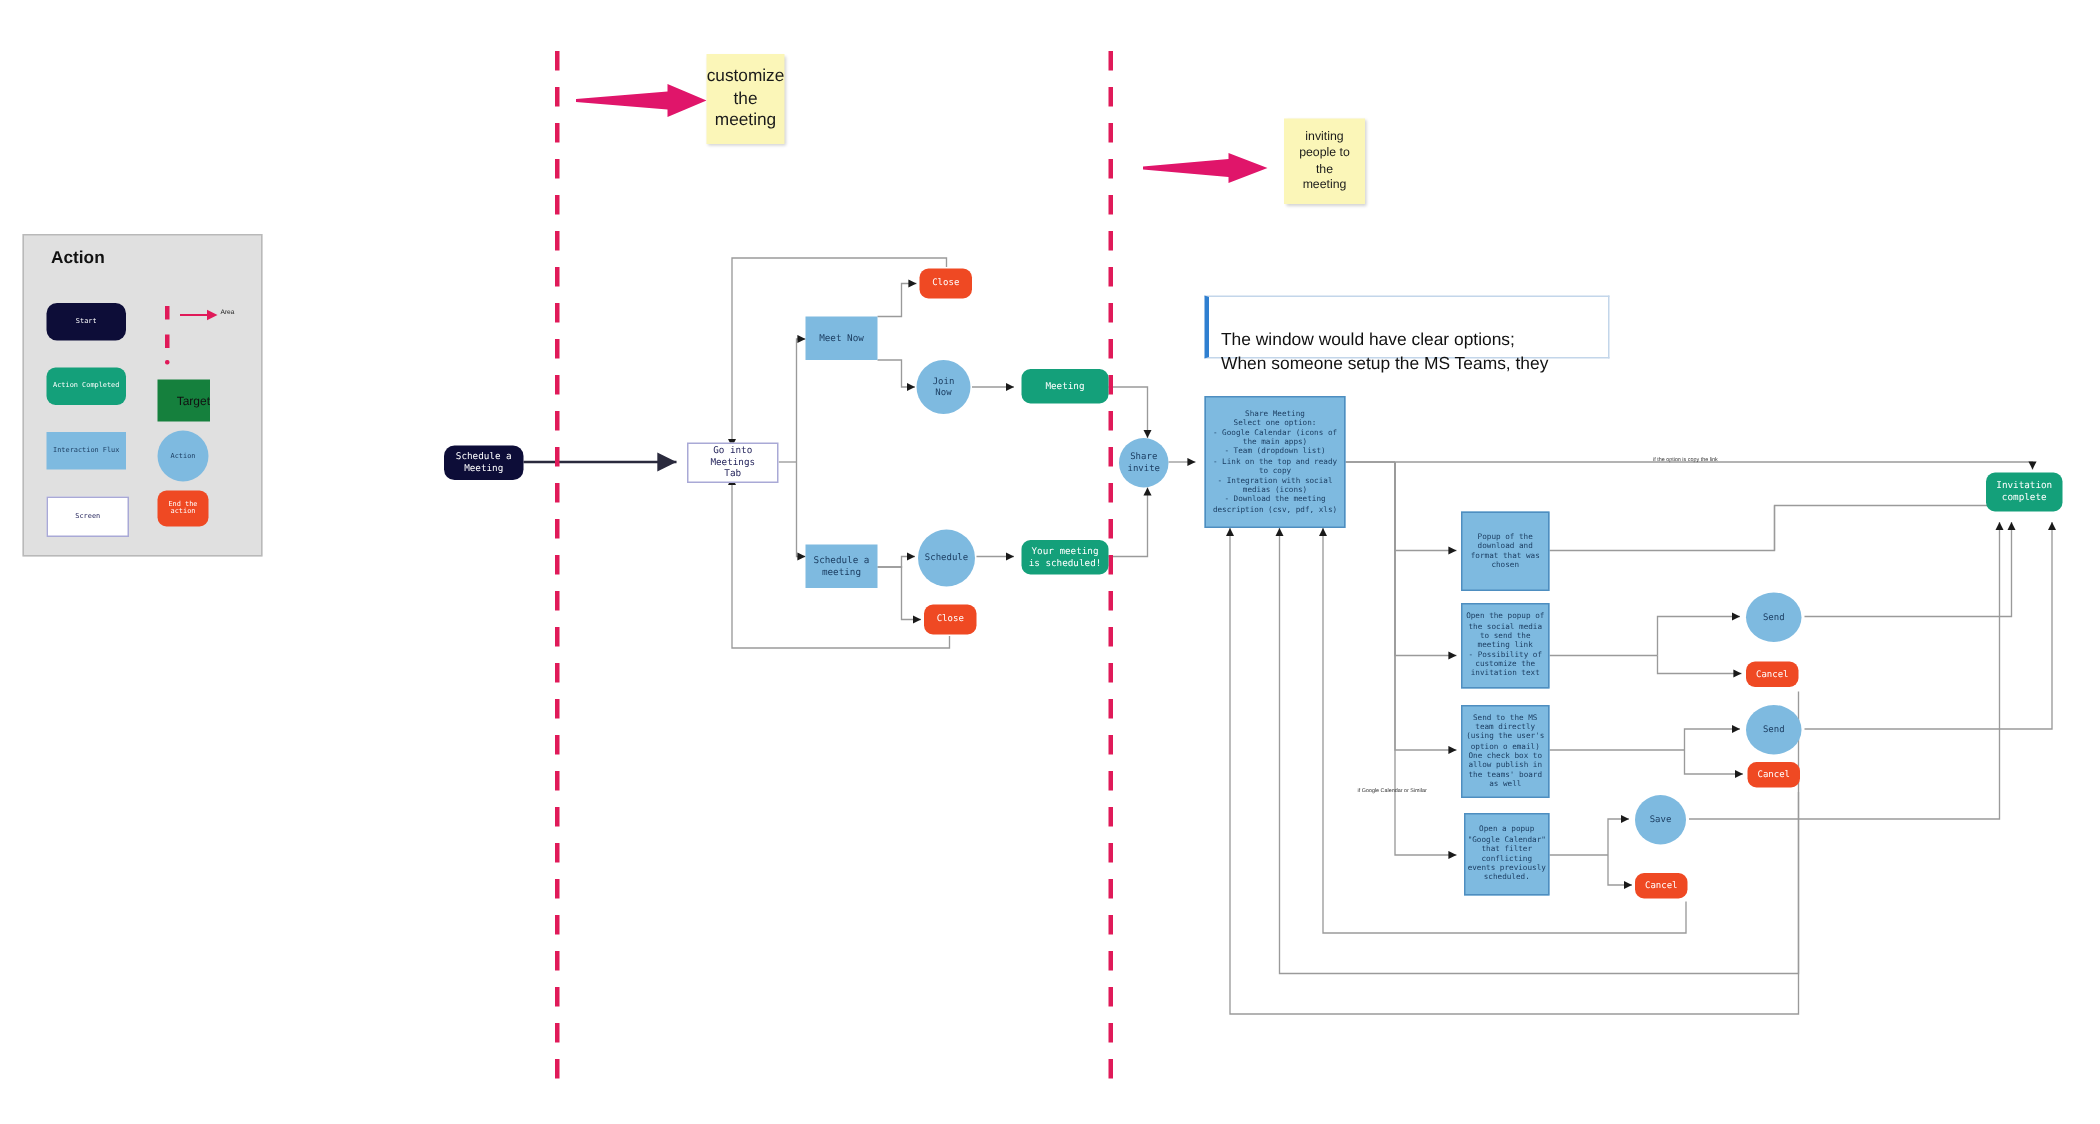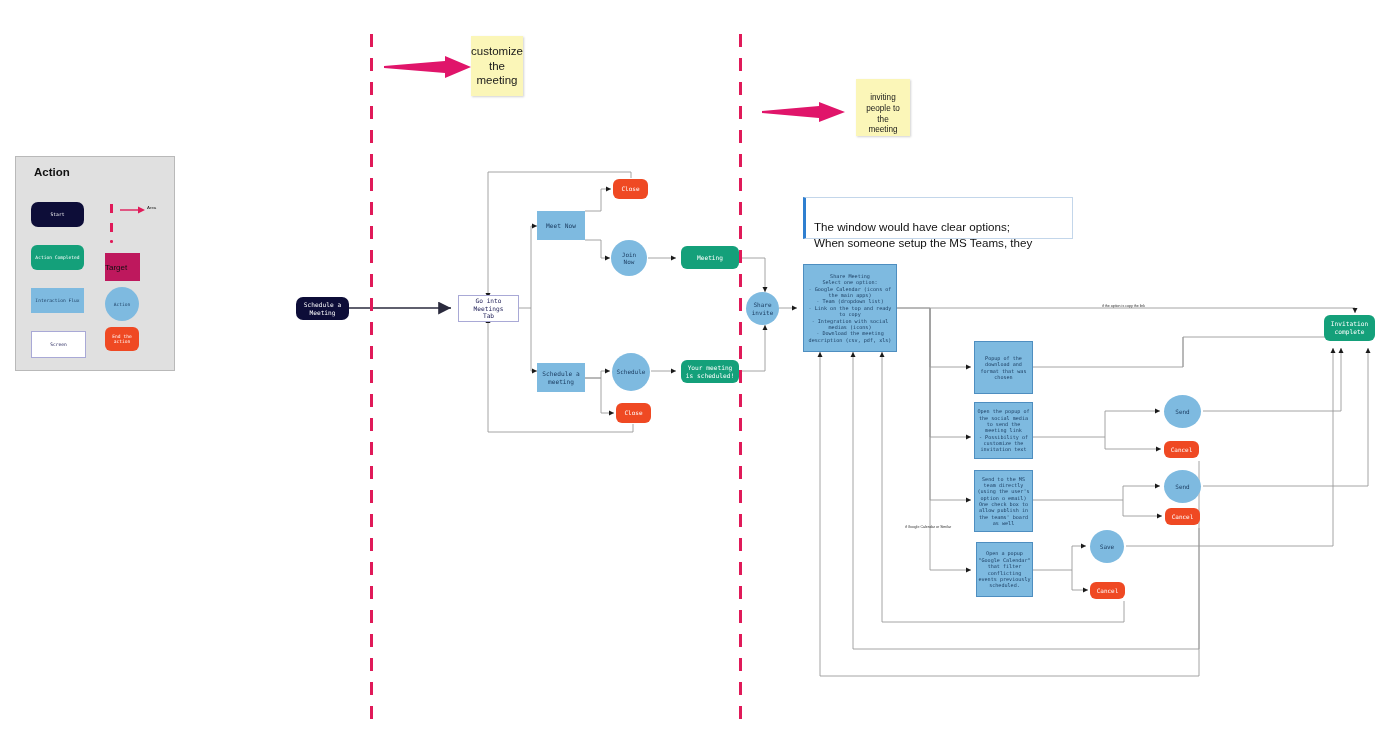--- a/index.html
+++ b/index.html
@@ -30,35 +30,35 @@
     position:absolute;left:15px;top:156px;width:158px;height:213px;
     background:#e0e0e0;border:1px solid #b9b9b9;
   }
   #legend .lg-title{
     position:absolute;left:18px;top:9px;font-size:11.5px;font-weight:bold;color:#111;
     font-family:"Liberation Sans",sans-serif;
   }
   .lg-sw{position:absolute;display:flex;align-items:center;justify-content:center;
     text-align:center;font-family:"DejaVu Sans Mono","Liberation Mono",monospace;font-size:4.6px;}
   .lg-note{
-    position:absolute;background:#be185d;color:#111;display:flex;align-items:center;
-    justify-content:flex-start;font-family:"Liberation Sans",sans-serif;font-size:8px;
+    position:absolute;background:#15803d;color:#111;display:flex;align-items:center;
+    justify-content:flex-end;font-family:"Liberation Sans",sans-serif;font-size:8px;
   }
   .lg-area-label{position:absolute;font-family:"Liberation Sans",sans-serif;font-size:4.4px;color:#222;}
   .lg-dash{position:absolute;width:2.6px;background:#e01a59;}
   .lg-dot{position:absolute;width:2.6px;height:2.6px;border-radius:50%;background:#e01a59;}
 
   
   .sticky{
     position:absolute;background:#fbf6b8;color:#1a1a1a;
     font-family:"Liberation Sans",sans-serif;font-size:11.5px;line-height:1.28;
     display:flex;align-items:center;justify-content:center;text-align:center;
     white-space:pre-line;box-shadow:1px 1px 2px rgba(0,0,0,.18);
   }
-  .sticky.small{font-size:8.2px;line-height:1.3;align-items:flex-end;}
+  .sticky.small{font-size:8.2px;line-height:1.3;}
 
   
   #comment{
     position:absolute;left:803px;top:197px;width:270px;height:42px;
     background:#ffffff;border:1px solid #c3d6ea;border-left:3px solid #2f7fd0;
     font-family:"Liberation Sans",sans-serif;font-size:11.6px;color:#111;
     line-height:1.38;padding:5px 0 0 8px;box-sizing:border-box;white-space:pre-line;
   }
 
   

